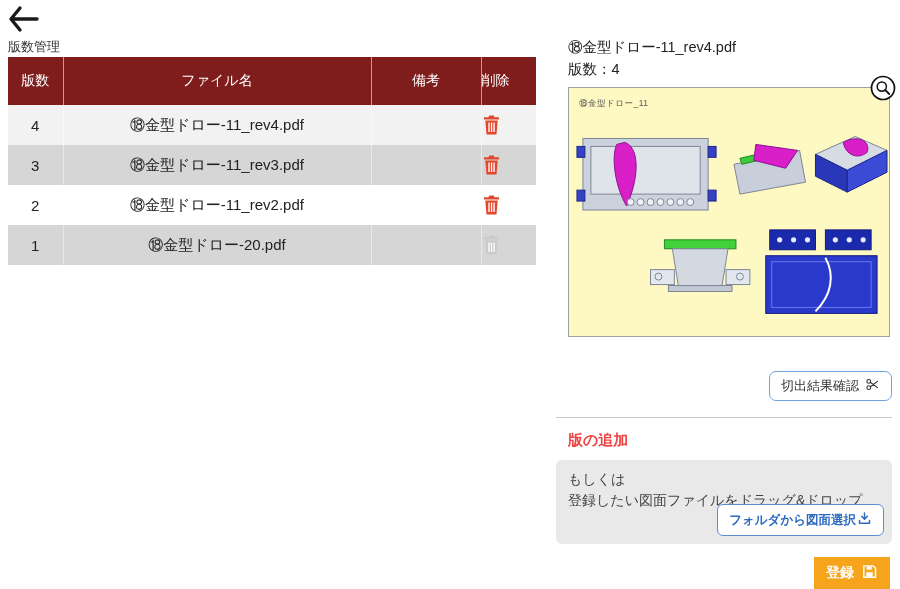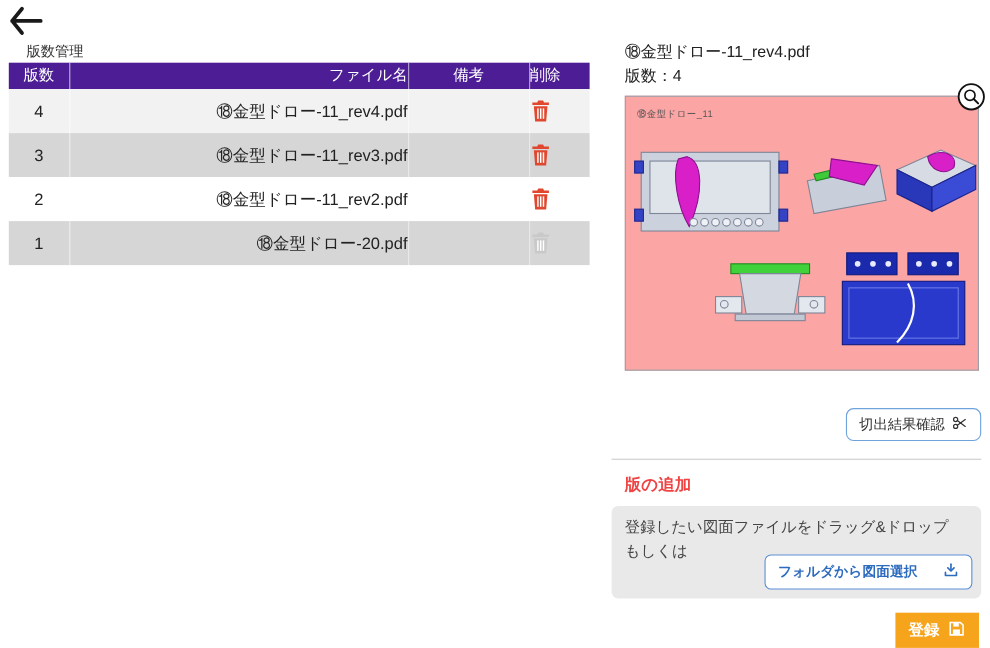--- a/index.html
+++ b/index.html
@@ -3,56 +3,56 @@
 <meta charset="utf-8">
 <title>版数管理</title>
 <style>
   * { box-sizing: border-box; margin: 0; padding: 0; }
   html,body { background: #fff; }
   body { font-family: "Liberation Sans", sans-serif; }
   .page { position: relative; width: 900px; height: 589px; background: #fff; overflow: hidden; }
 
   .back-btn { position: absolute; left: 5px; top: 4px; width: 36px; height: 32px; background: none; border: none; cursor: pointer; padding: 0; }
 
-  .page-title { position: absolute; left: 24px; top: 38px; font-size: 13px; color: #333; }
+  .page-title { position: absolute; left: 8px; top: 38px; font-size: 13px; color: #333; }
 
   .version-table { position: absolute; left: 8px; top: 57px; width: 528px; border-collapse: collapse; table-layout: fixed; }
-  .version-table th { background: #4c1d95; color: #fff; font-weight: normal; font-size: 14px; height: 24px; }
+  .version-table th { background: #7f1d1d; color: #fff; font-weight: normal; font-size: 14px; height: 48px; }
   .version-table th + th { border-left: 1px solid rgba(255,255,255,.55); }
   .version-table td { height: 40px; font-size: 15px; color: #222; }
   .version-table td + td { border-left: 1px solid rgba(255,255,255,.45); }
   .col-ver  { width: 55px;  text-align: center; }
-  .col-file { width: 308px; text-align: right; }
+  .col-file { width: 308px; text-align: center; }
   .col-note { width: 110px; font-family: Liberation Serif, serif; }
   .col-del  { width: 55px;  text-align: left; }
   .version-table tbody tr:nth-child(1) { background: #f2f2f2; }
   .version-table tbody tr:nth-child(2) { background: #d6d6d6; }
   .version-table tbody tr:nth-child(3) { background: #ffffff; }
   .version-table tbody tr:nth-child(4) { background: #d6d6d6; }
   .trash-btn { background: none; border: none; cursor: pointer; color: #e0472e; padding: 2px 0 0 0; line-height: 0; }
   .trash-btn.disabled { color: #c9c9c9; cursor: default; }
 
   .right-panel { position: absolute; left: 556px; top: 38px; width: 336px; }
   .preview-filename { font-size: 14.5px; color: #222; padding-left: 12px; }
   .preview-version  { font-size: 14.5px; color: #222; padding-left: 12px; margin-top: 3px; }
-  .preview-box { position: relative; margin: 8px 0 0 12px; width: 322px; height: 250px; border: 1px solid #9aa0a8; background: #fca5a5; }
+  .preview-box { position: relative; margin: 8px 0 0 12px; width: 322px; height: 250px; border: 1px solid #9aa0a8; background: #fef9c3; }
   .preview-box svg.cad { position: absolute; left: 0; top: 0; width: 100%; height: 100%; }
   .zoom-btn { position: absolute; top: -14px; right: -8px; width: 28px; height: 28px; background: transparent; border: none; cursor: pointer; padding: 0; line-height: 0; }
   .drawing-label { position: absolute; left: 10px; top: 10px; font-size: 8.5px; color: #555; letter-spacing: .5px; }
 
   .cutout-row { margin-top: 34px; text-align: right; }
   .cutout-btn { display: inline-flex; align-items: center; gap: 6px; background: #fff; border: 1.5px solid #6fa3dc; border-radius: 7px; padding: 5px 11px; font-size: 13px; color: #333; cursor: pointer; }
 
   .divider { border: none; border-top: 1px solid #ccc; margin-top: 16px; }
 
   .add-heading { font-size: 15px; font-weight: bold; color: #ef4444; margin: 13px 0 10px 12px; }
 
   .dropzone { position: relative; background: #e9e9e9; border-radius: 6px; height: 84px; padding: 9px 12px; font-size: 14px; color: #444; }
   .dz-line { line-height: 21px; }
-  .folder-btn { position: absolute; right: 8px; bottom: 8px; display: inline-flex; align-items: center; gap: 23px; background: #fff; border: 1.5px solid #5b8fd4; border-radius: 6px; padding: 6px 11px; font-size: 12.5px; font-weight: bold; color: #2d6bbf; cursor: pointer; }
+  .folder-btn { position: absolute; right: 8px; bottom: 8px; display: inline-flex; align-items: center; gap: 1px; background: #fff; border: 1.5px solid #5b8fd4; border-radius: 6px; padding: 6px 11px; font-size: 12.5px; font-weight: bold; color: #2d6bbf; cursor: pointer; }
 
   .register-btn { position: absolute; right: 10px; top: 557px; display: inline-flex; align-items: center; gap: 7px; background: #f7a41d; border: none; border-radius: 0; padding: 6px 12px; font-size: 14px; font-weight: bold; color: #fff; cursor: pointer; }
 </style>
 </head>
 <body>
 
 <div class="page">
 
   <button class="back-btn">
     <span>
@@ -231,22 +231,22 @@
           </svg>
         </span>
       </button>
     </div>
 
     <hr class="divider">
 
     <div class="add-heading">版の追加</div>
 
     <div class="dropzone">
+      <div class="dz-line">もしくは</div>
       <div class="dz-line">登録したい図面ファイルをドラッグ&amp;ドロップ</div>
-      <div class="dz-line">もしくは</div>
       <button class="folder-btn">
         <span>フォルダから図面選択</span>
         <span>
           <svg viewBox="0 0 24 24" width="15" height="15">
             <path d="M12 3v9" stroke="#2d6bbf" stroke-width="2.4" fill="none" stroke-linecap="round"></path>
             <path d="M7.5 8.5 L12 13 L16.5 8.5" stroke="#2d6bbf" stroke-width="2.4" fill="none" stroke-linecap="round" stroke-linejoin="round"></path>
             <path d="M4 15v4.5h16V15" stroke="#2d6bbf" stroke-width="2.4" fill="none" stroke-linecap="round" stroke-linejoin="round"></path>
           </svg>
         </span>
       </button>

